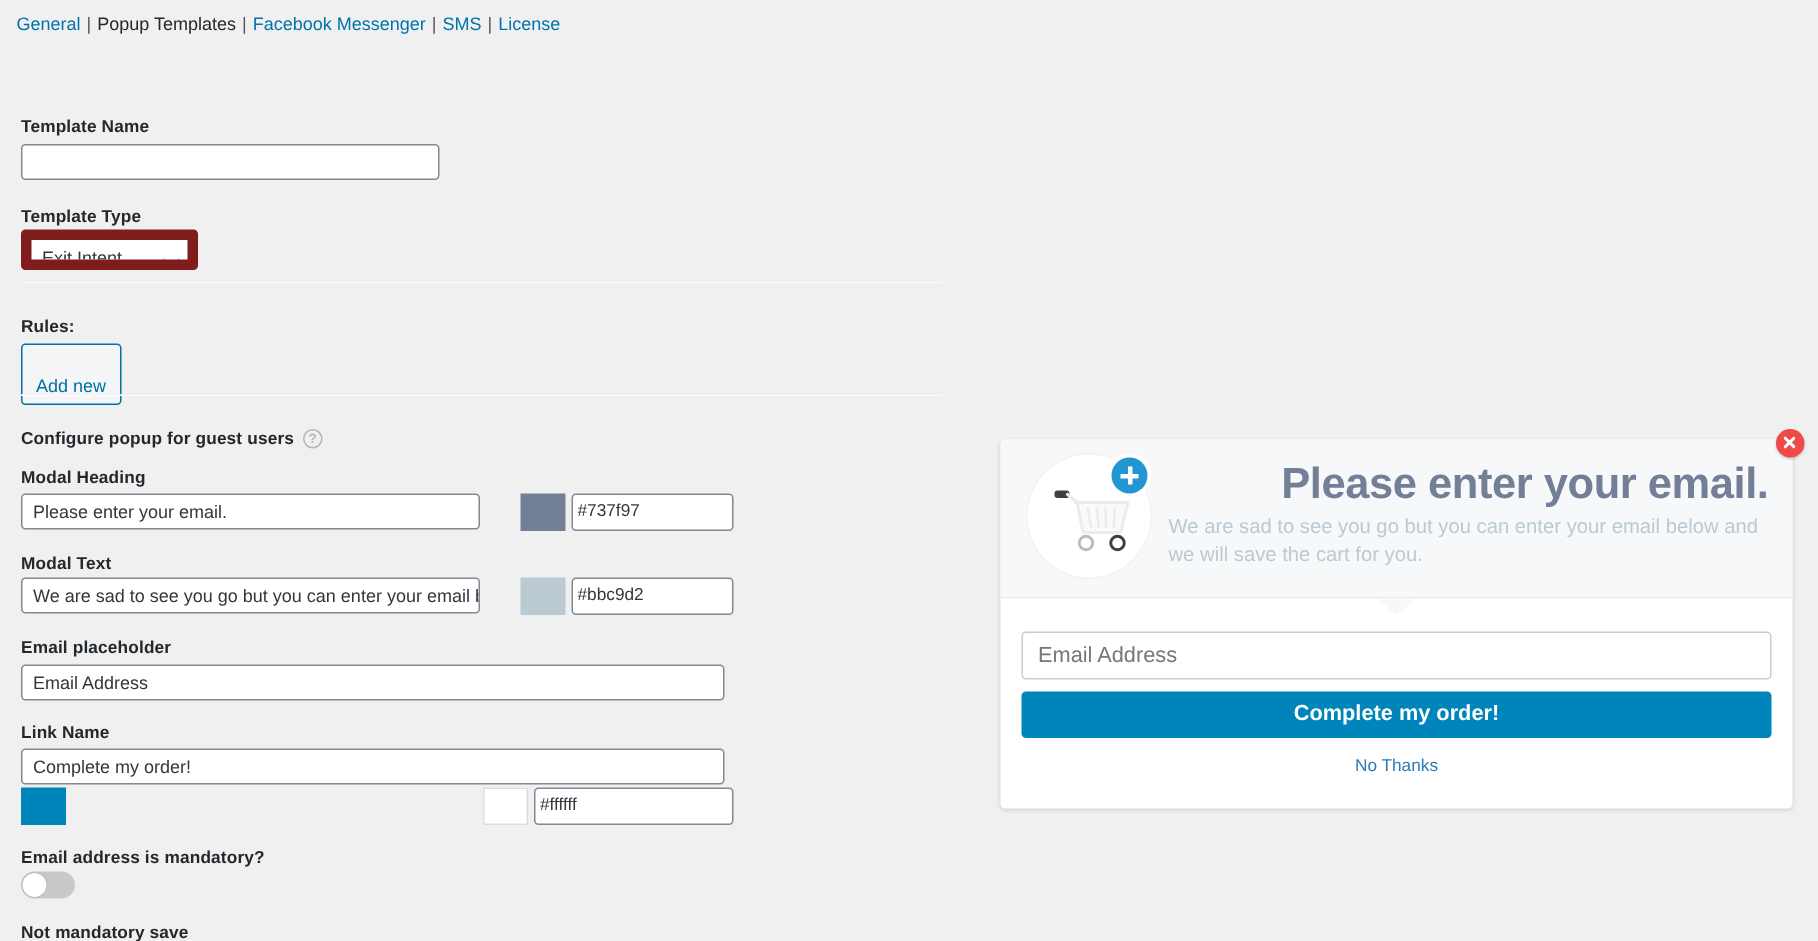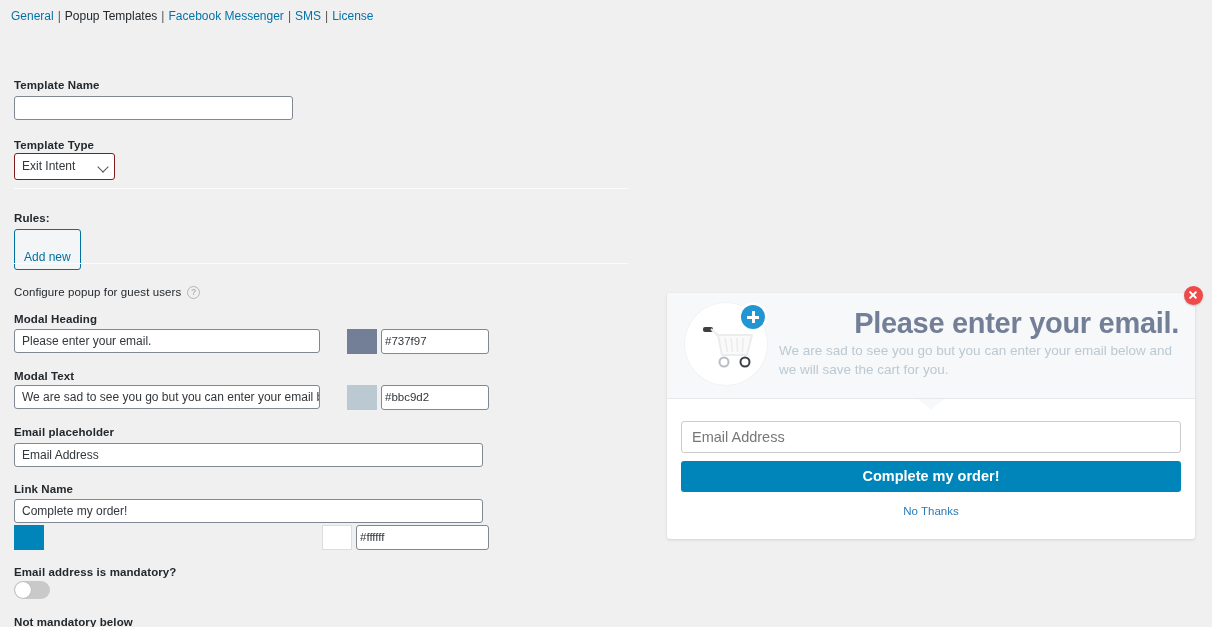--- a/index.html
+++ b/index.html
@@ -25,35 +25,35 @@
 
   
   .form {
     position: absolute; top: 0; left: 0;
     width: 640px; height: 627px; margin-top: 37px;
   }
   .label {
     font-size: 11.5px; color: #23282d; font-weight: bold;
     margin-bottom: 4px; letter-spacing: .1px;
   }
-  .label.normal { font-weight: normal; }
+  .label.normal { font-weight: bold; }
   .tx {
     height: 24px; border: 1px solid #7e8993; border-radius: 3px;
     background: #fff; font-size: 12px; color: #32373c;
     padding: 0 7px; line-height: 22px;
     overflow: hidden; white-space: nowrap;
     font-family: "Liberation Sans", sans-serif;
   }
   .divider {
     height: 1px; background: #dcdcdc; border-bottom: 1px solid #fcfcfc;
   }
 
   .sel {
-    position: relative; width: 101px; height: 27px;
-    border: 1px solid #7f1d1d; border-radius: 3px; background: #fff;
+    position: relative; width: 118px; height: 27px;
+    border: 7px solid #7f1d1d; border-radius: 3px; background: #fff;
     font-size: 12px; color: #32373c; padding: 0 24px 0 7px;
     line-height: 25px; overflow: hidden; white-space: nowrap;
   }
   .sel .chev {
     position: absolute; right: 7px; top: 9px;
     width: 8px; height: 8px;
     border-right: 1.6px solid #555; border-bottom: 1.6px solid #555;
     transform: rotate(45deg);
   }
 
@@ -224,21 +224,21 @@
   </div>
   <div style="position:absolute;left:322px;top:488px;">
     <span class="swatch" id="sw-btntext" style="background: rgb(255, 255, 255); border: 1px solid rgb(221, 221, 221);"></span><span class="hexbox" style="margin-left:4px;width:133px;">#ffffff</span>
   </div>
 
   <div style="position:absolute;left:14px;top:529px;" class="label">Email address is mandatory?</div>
   <div class="toggle" style="position:absolute;left:14px;top:544px;">
     <span class="knob"></span>
   </div>
 
-  <div style="position:absolute;left:14px;top:579px;" class="label">Not mandatory below</div>
+  <div style="position:absolute;left:14px;top:579px;" class="label">Not mandatory save</div>
   <div class="tx" style="position:absolute;left:14px;top:596px;width:469px;">No Thanks</div>
 </div>
 
 <div class="popup">
 
   <div class="popup-head">
 
     <div class="cart-wrap">
       <svg width="82" height="82" viewBox="0 0 82 82">
         <rect x="18" y="24" width="10" height="5" rx="2" fill="#3c4043"></rect>

